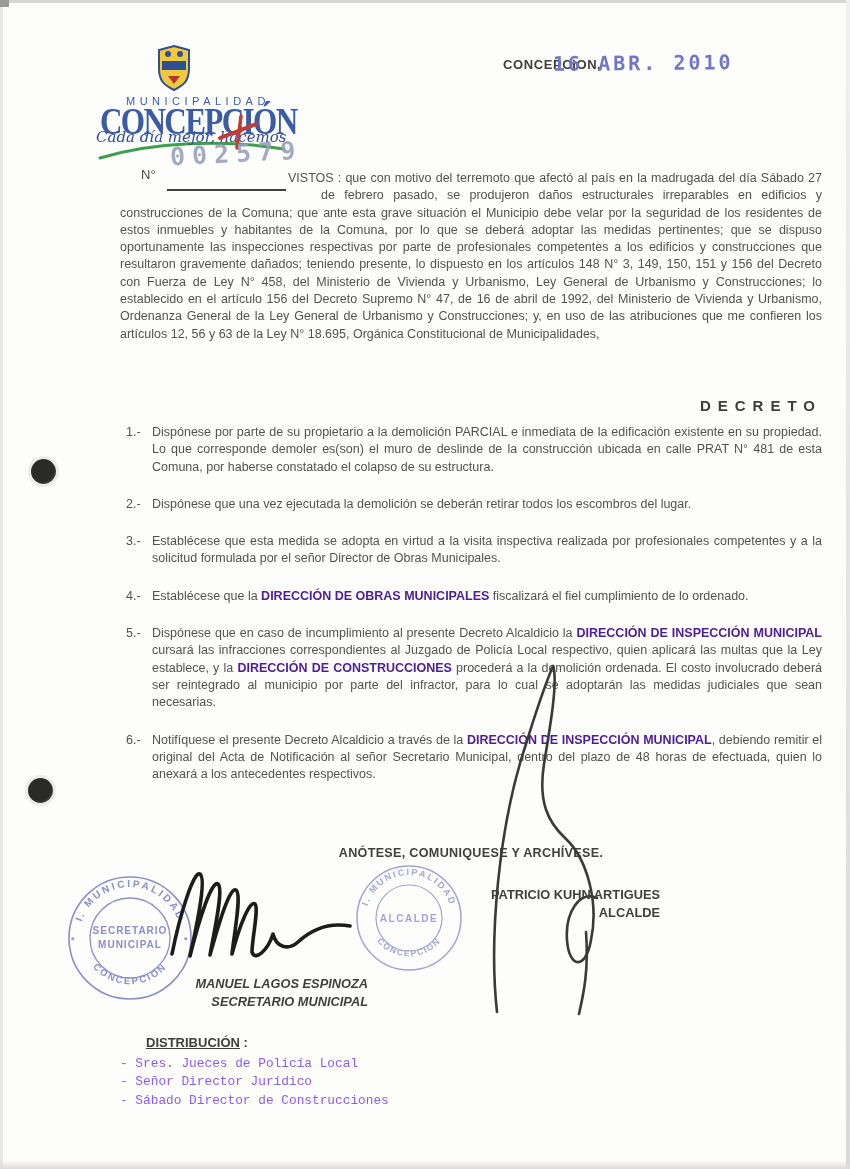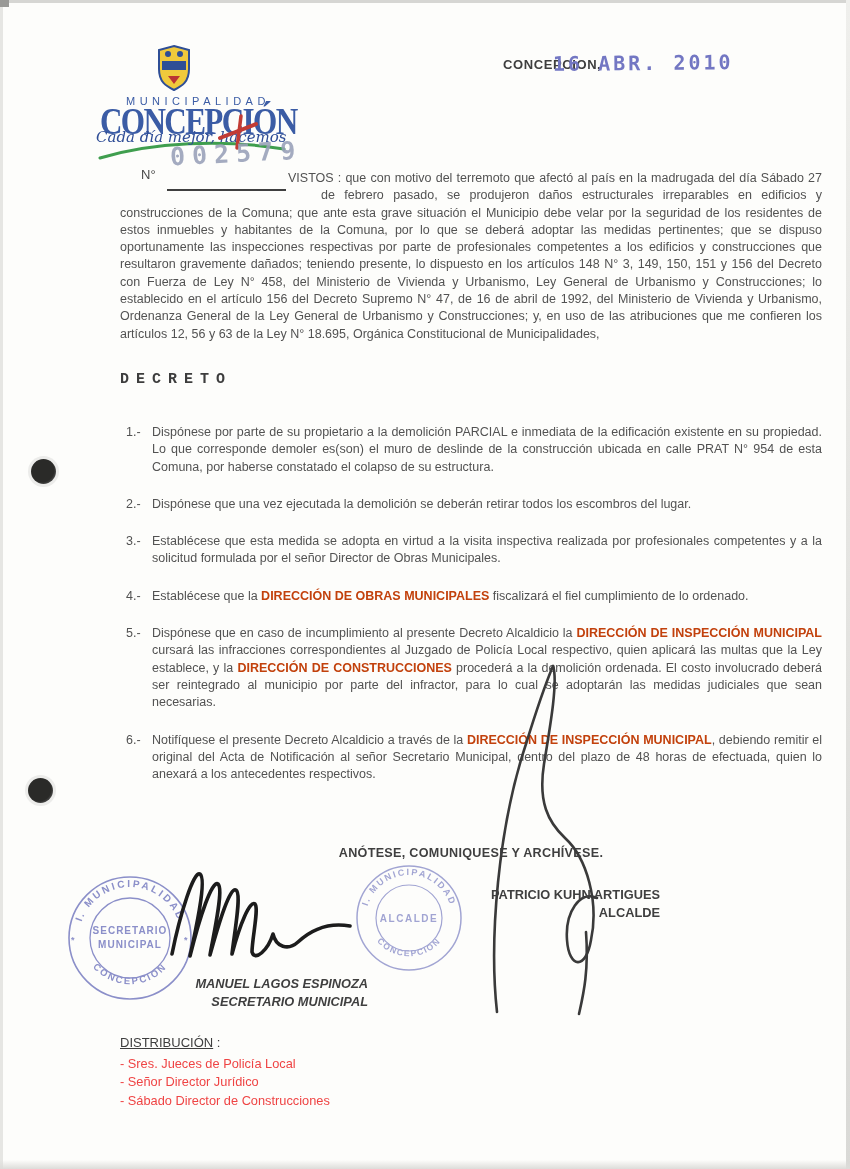--- a/index.html
+++ b/index.html
@@ -46,50 +46,50 @@
     font-size:25px;font-weight:700;letter-spacing:7px;color:#98a0b8;opacity:.88;
     transform:rotate(-3deg);white-space:nowrap;}
 
   
   .vistos{position:absolute;left:120px;top:170px;width:702px;
     font-size:12.5px;line-height:17.3px;text-align:justify;color:#525252;}
   .fl{float:left;}
   .f1{width:168px;height:17.3px;}
   .f2{width:201px;height:17.3px;clear:left;}
 
-  .decreto{position:absolute;left:120px;top:371px;width:702px;text-align:left;
-    font-size:15px;font-weight:700;letter-spacing:7px;color:#3d3d3d;font-family:Liberation Mono, monospace;}
+  .decreto{position:absolute;left:120px;top:397px;width:702px;text-align:right;
+    font-size:15px;font-weight:700;letter-spacing:7px;color:#3d3d3d;}
 
   .items{position:absolute;left:126px;top:424px;width:696px;}
   .item{display:flex;margin-bottom:20px;font-size:12.5px;line-height:17.3px;color:#525252;}
   .item .num{flex:0 0 26px;}
   .item .body{flex:1;text-align:justify;}
-  .item b{color:#c2410c;margin-top:30px;}
+  .item b{color:#4c1d95;margin-top:30px;}
 
   .closing{position:absolute;left:120px;top:846px;width:702px;text-align:center;
     font-size:12.6px;font-weight:700;letter-spacing:.3px;color:#3f3f3f;}
 
   
   .seal{position:absolute;}
   .seal text{fill:#8b8fc9;font-family:"Liberation Sans",sans-serif;font-weight:600;}
   #seal-secretary{left:65px;top:873px;}
   #seal-mayor{left:353px;top:862px;opacity:.8;}
   .sig{position:absolute;}
   #sig-secretary{left:160px;top:852px;}
   #sig-mayor{left:440px;top:640px;}
 
   .name-block{position:absolute;text-align:right;font-weight:700;color:#3f3f3f;
     font-size:12.8px;line-height:17.5px;}
   #name-mayor{left:440px;top:886px;width:220px;}
   #name-secretary{left:152px;top:975px;width:216px;font-style:italic;}
 
   .distribution{position:absolute;left:120px;top:1033px;width:420px;}
-  .dist-heading{font-size:13px;font-weight:400;color:#3e3e3e;display:inline-block;}
+  .dist-heading{font-size:13px;font-weight:700;color:#3e3e3e;display:inline-block;margin-left:26px;}
   .dist-heading span{text-decoration:underline;}
-  .dist-items{margin-top:4px;font-size:12.8px;line-height:18.3px;color:#ef4444;}
+  .dist-items{margin-top:4px;font-size:12.8px;line-height:18.3px;color:#8b5cf6;font-family:Liberation Mono, monospace;}
 </style>
 </head>
 <body>
 
 <div class="edge-top"></div>
 <div class="edge-left"></div>
 <div class="edge-right"></div>
 <div class="corner-nick"></div>
 <div class="hole" id="hole1"></div>
 <div class="hole" id="hole2"></div>
@@ -125,21 +125,21 @@
   <span class="fl f1"></span>
   <span class="fl f2"></span>
   <span>VISTOS : que con motivo del terremoto que afectó al país en la madrugada del día Sábado 27 de febrero pasado, se produjeron daños estructurales irreparables en edificios y construcciones de la Comuna; que ante esta grave situación el Municipio debe velar por la seguridad de los residentes de estos inmuebles y habitantes de la Comuna, por lo que se deberá adoptar las medidas pertinentes; que se dispuso oportunamente las inspecciones respectivas por parte de profesionales competentes a los edificios y construcciones que resultaron gravemente dañados; teniendo presente, lo dispuesto en los artículos 148 N° 3, 149, 150, 151 y 156 del Decreto con Fuerza de Ley N° 458, del Ministerio de Vivienda y Urbanismo, Ley General de Urbanismo y Construcciones; lo establecido en el artículo 156 del Decreto Supremo N° 47, de 16 de abril de 1992, del Ministerio de Vivienda y Urbanismo, Ordenanza General de la Ley General de Urbanismo y Construcciones; y, en uso de las atribuciones que me confieren los artículos 12, 56 y 63 de la Ley N° 18.695, Orgánica Constitucional de Municipalidades,</span>
 </div>
 
 <div class="decreto">DECRETO</div>
 
 <div class="items">
   <div class="item">
     <span class="num">1.-</span>
-    <span class="body">Dispónese por parte de su propietario a la demolición PARCIAL e inmediata de la edificación existente en su propiedad. Lo que corresponde demoler es(son) el muro de deslinde de la construcción ubicada en calle PRAT N° 954 de esta Comuna, por haberse constatado el colapso de su estructura.</span>
+    <span class="body">Dispónese por parte de su propietario a la demolición PARCIAL e inmediata de la edificación existente en su propiedad. Lo que corresponde demoler es(son) el muro de deslinde de la construcción ubicada en calle PRAT N° 481 de esta Comuna, por haberse constatado el colapso de su estructura.</span>
   </div>
   <div class="item">
     <span class="num">2.-</span>
     <span class="body">Dispónese que una vez ejecutada la demolición se deberán retirar todos los escombros del lugar.</span>
   </div>
   <div class="item">
     <span class="num">3.-</span>
     <span class="body">Establécese que esta medida se adopta en virtud a la visita inspectiva realizada por profesionales competentes y a la solicitud formulada por el señor Director de Obras Municipales.</span>
   </div>
   <div class="item">

